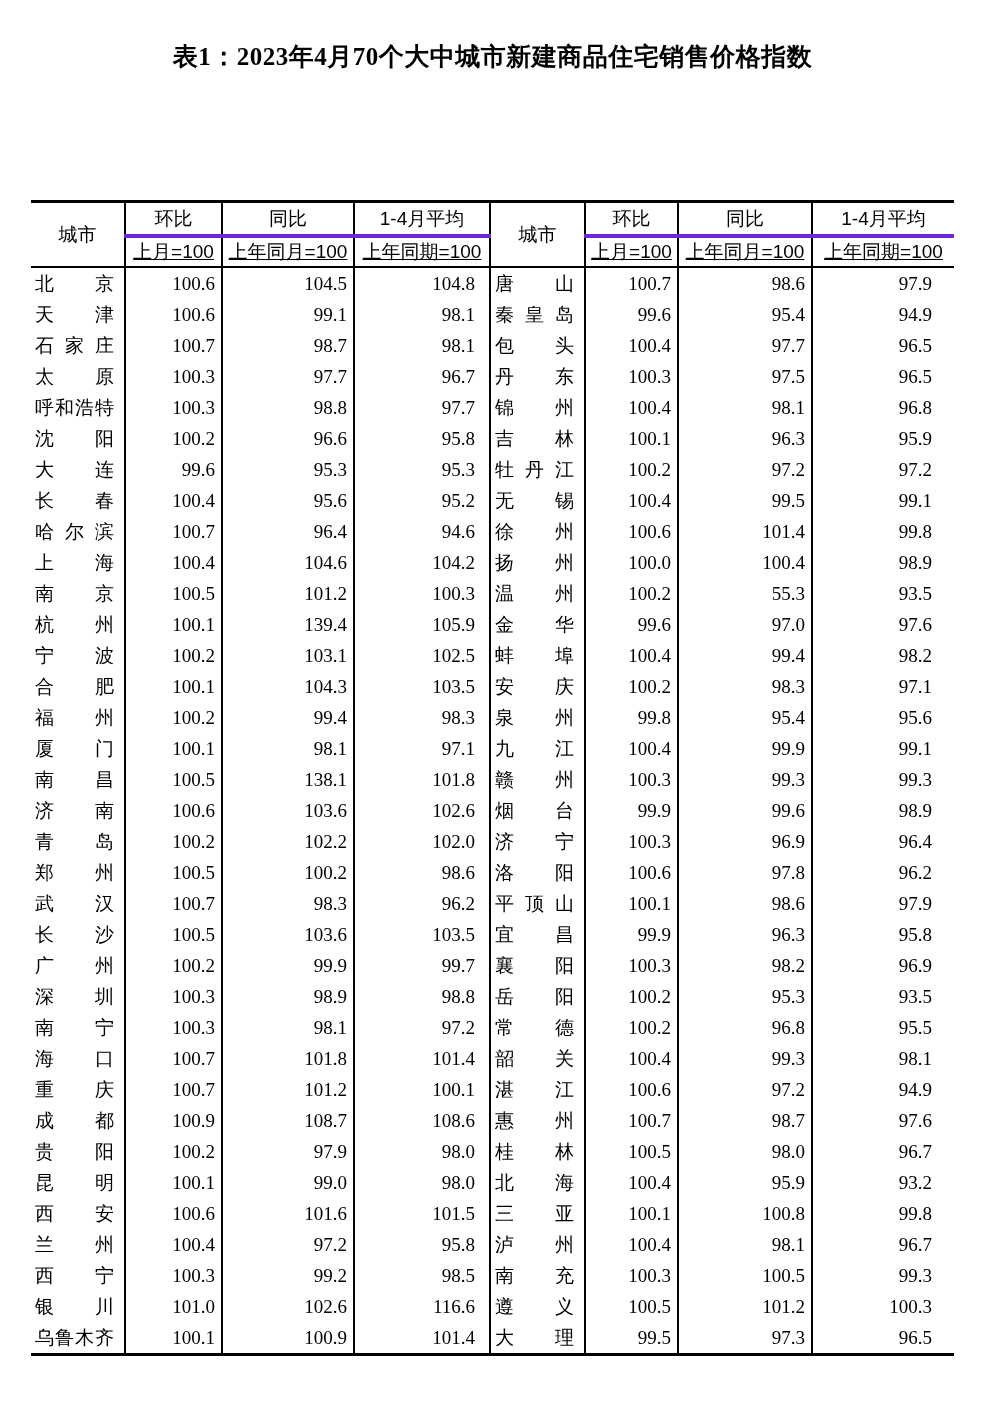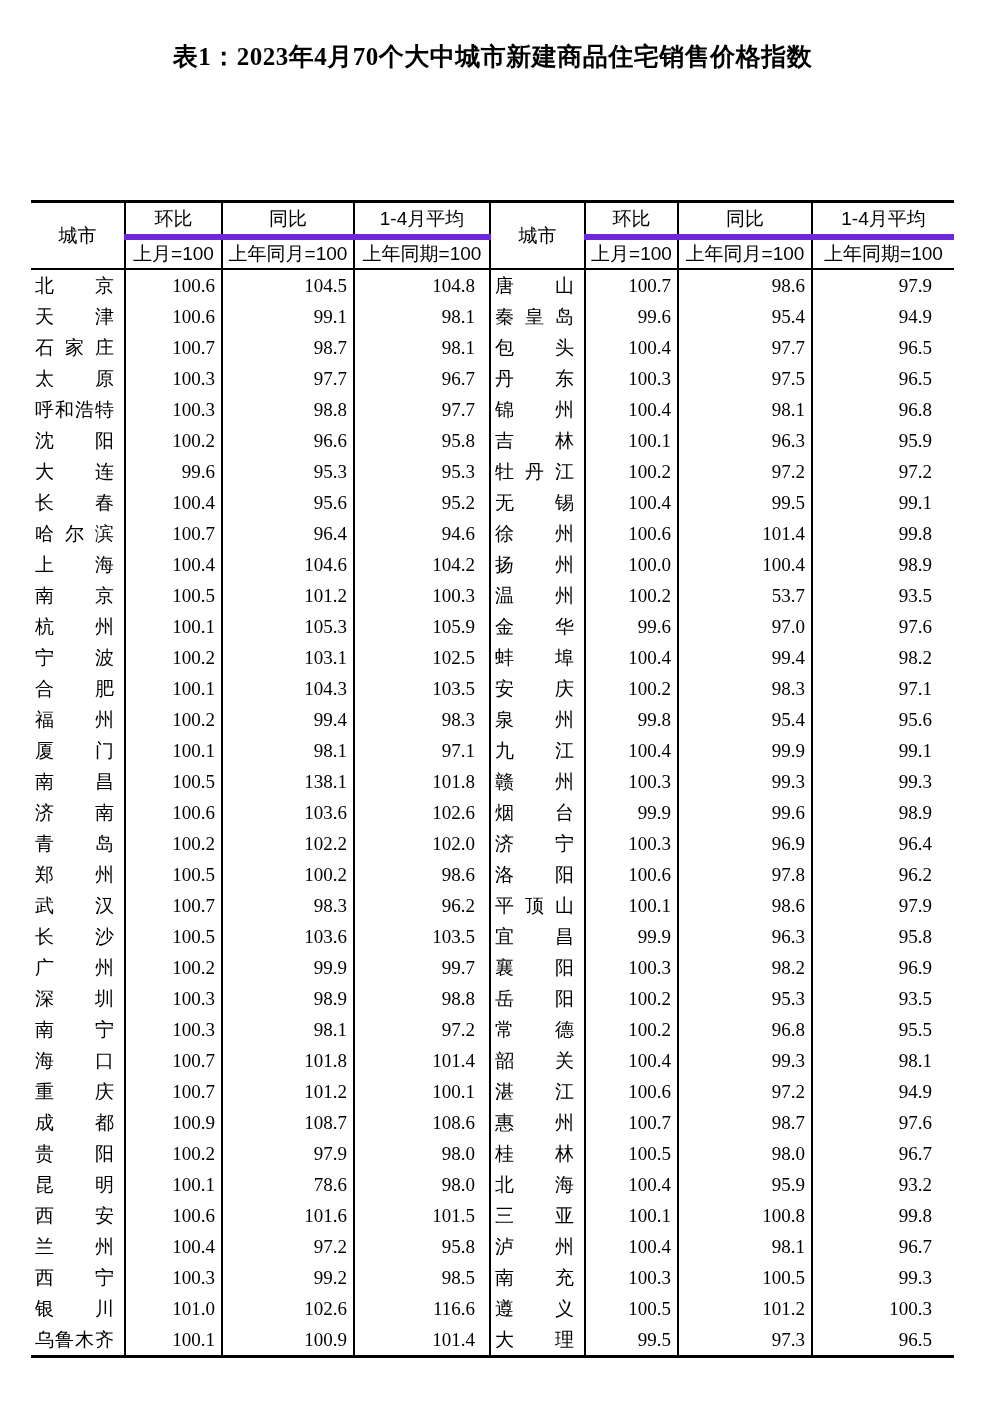--- a/index.html
+++ b/index.html
@@ -49,22 +49,22 @@
   }
   .price-table tr > *:last-child { border-right: none; }
 
   
   thead th {
     font-family: "Liberation Sans", sans-serif;
     font-size: 19px;
     text-align: center;
   }
   thead tr.hdr-top th { height: 31px; }
-  thead tr.hdr-base th { height: 28px; }
-  thead th.group { border-bottom: 6px solid #6d28d9; }   
+  thead tr.hdr-base th { height: 28px; text-decoration: underline; }
+  thead th.group { border-bottom: 4px solid #6d28d9; }   
   thead th.base  { border-bottom: 2px solid #000; }   
   thead th.city-hdr { border-bottom: 2px solid #000; text-align: center; }
 
   
   tbody tr { height: 31px; }
   tbody td { font-size: 19px; line-height: 31px; }
 
   td.city .cityname {
     display: flex;
     justify-content: space-between;
@@ -332,32 +332,32 @@
         <td class="num">100.5</td>
         <td class="num">101.2</td>
         <td class="num avg-left">100.3</td>
         <td class="city">
           <div class="cityname">
             <span>温</span>
             <span>州</span>
           </div>
         </td>
         <td class="num">100.2</td>
-        <td class="num">53.7</td>
+        <td class="num">55.3</td>
         <td class="num avg-right">93.5</td>
       </tr>
       <tr>
         <td class="city">
           <div class="cityname">
             <span>杭</span>
             <span>州</span>
           </div>
         </td>
         <td class="num">100.1</td>
-        <td class="num">105.3</td>
+        <td class="num">139.4</td>
         <td class="num avg-left">105.9</td>
         <td class="city">
           <div class="cityname">
             <span>金</span>
             <span>华</span>
           </div>
         </td>
         <td class="num">99.6</td>
         <td class="num">97.0</td>
         <td class="num avg-right">97.6</td>
@@ -704,21 +704,21 @@
         <td class="num avg-right">96.7</td>
       </tr>
       <tr>
         <td class="city">
           <div class="cityname">
             <span>昆</span>
             <span>明</span>
           </div>
         </td>
         <td class="num">100.1</td>
-        <td class="num">78.6</td>
+        <td class="num">99.0</td>
         <td class="num avg-left">98.0</td>
         <td class="city">
           <div class="cityname">
             <span>北</span>
             <span>海</span>
           </div>
         </td>
         <td class="num">100.4</td>
         <td class="num">95.9</td>
         <td class="num avg-right">93.2</td>

